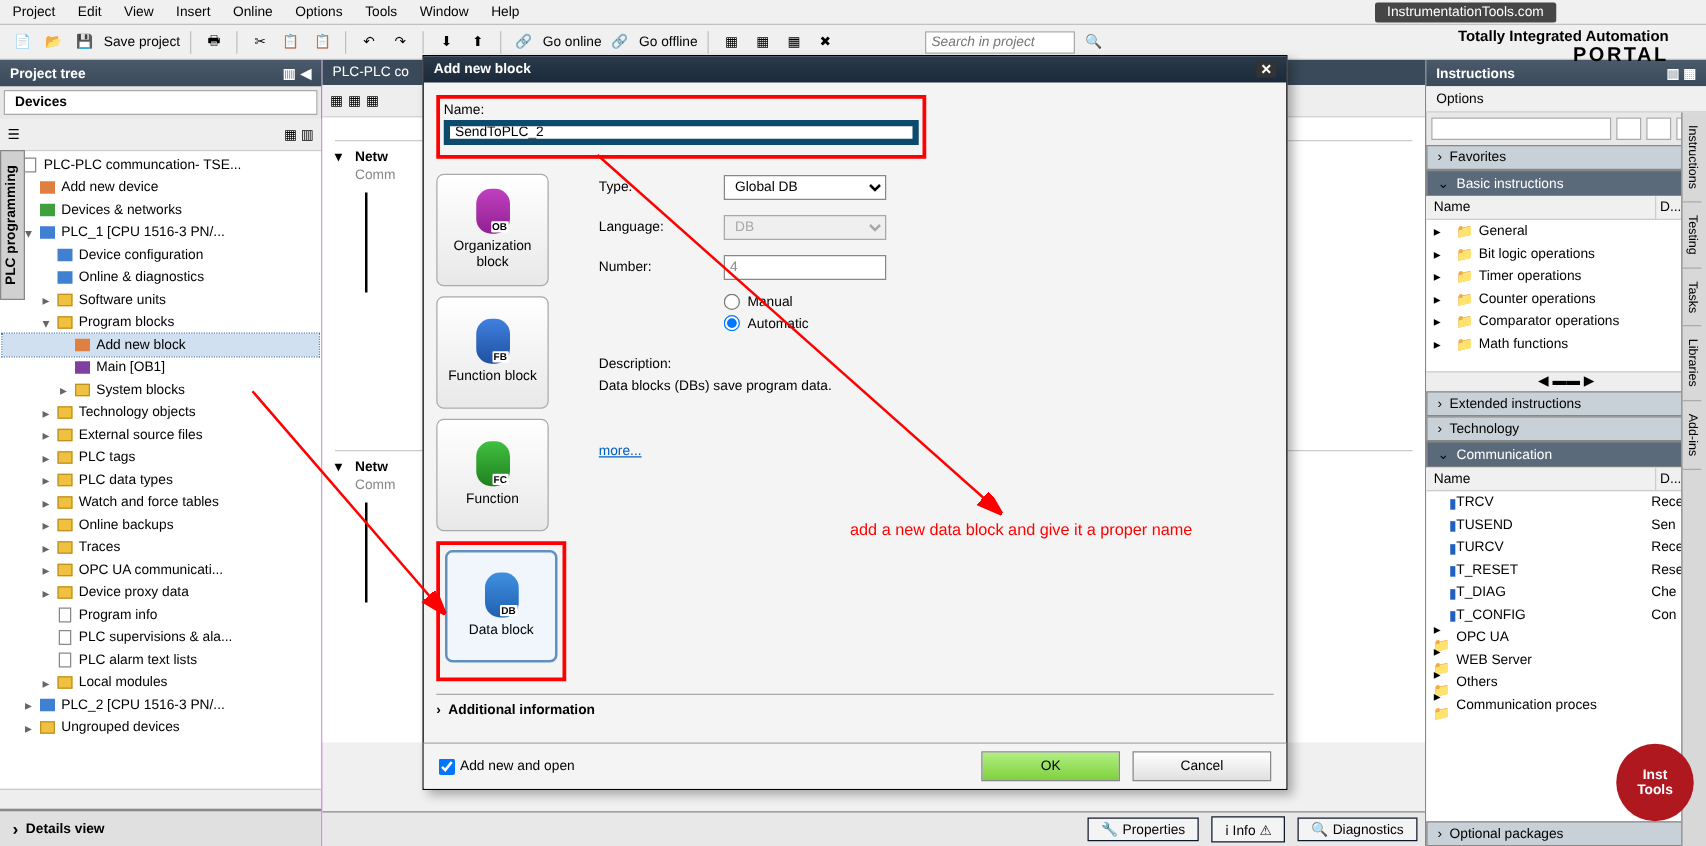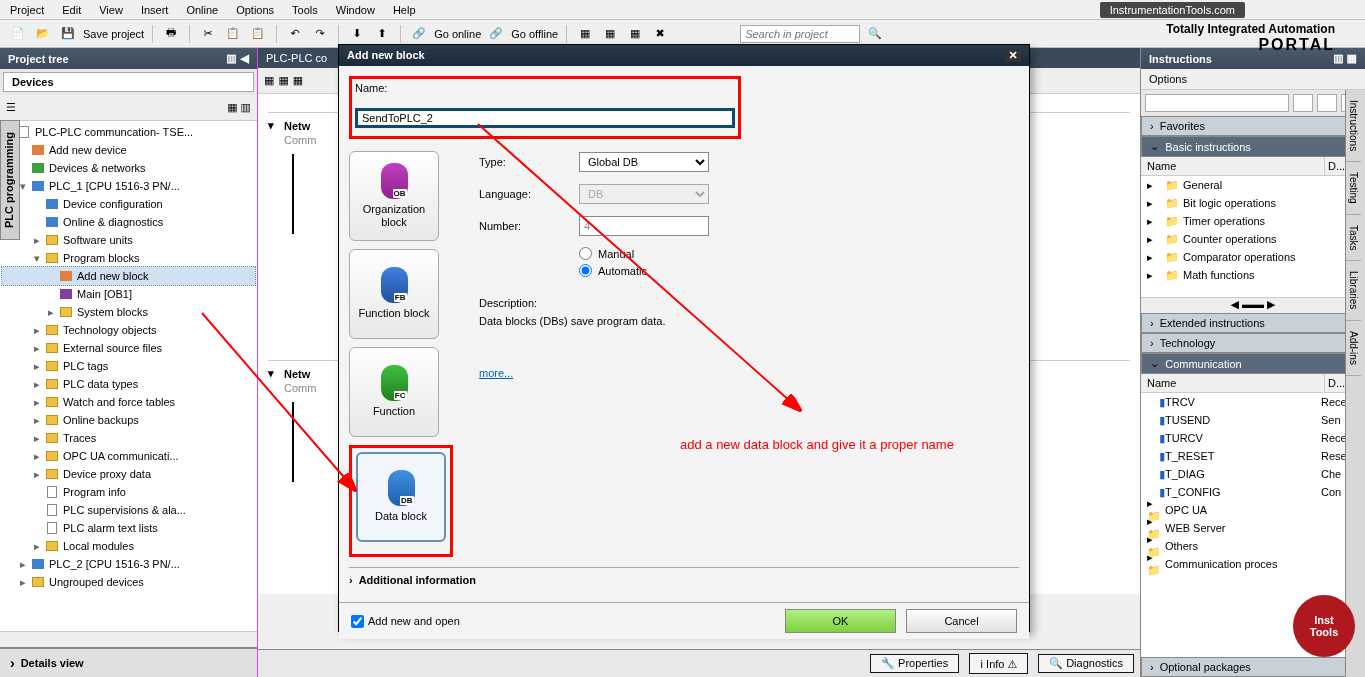--- a/index.html
+++ b/index.html
@@ -82,23 +82,23 @@
 .options-bar { background: #f0f0f0; padding: 4px 8px; border-bottom: 1px solid #ccc; }
 .options-search { display: flex; padding: 4px; gap: 4px; }
 .options-search input { flex: 1; height: 18px; border: 1px solid #aaa; }
 .options-search .ic-btn { width: 20px; height: 18px; border: 1px solid #aaa; background: #fff; }
 
 
 .dialog { position: absolute; left: 338px; top: 44px; width: 692px; height: 588px; background: #f4f4f4; border: 1px solid #000; box-shadow: 4px 4px 8px rgba(0,0,0,0.3); z-index: 100; display: flex; flex-direction: column; }
 .dialog-title { background: linear-gradient(#2a3a4a,#1a2a3a); color: #fff; padding: 4px 8px; font-weight: bold; display: flex; justify-content: space-between; }
 .dialog-title .close { cursor: pointer; width: 16px; text-align: center; background: #333; }
 .dialog-body { flex: 1; padding: 10px; position: relative; }
-.name-label { display: block; margin-bottom: 14px; }
+.name-label { display: block; margin-bottom: 2px; }
 .name-box-redborder { border: 3px solid red; padding: 3px 3px 8px 3px; display: inline-block; }
-.name-input { width: 380px; height: 20px; background: #fff; border: 3px solid #0c4a6e; padding: 2px 4px; display: block; }
+.name-input { width: 380px; height: 20px; background: #fff; border: 5px solid #0c4a6e; padding: 2px 4px; display: block; }
 .block-types { float: left; width: 110px; }
 .block-btn { width: 90px; height: 90px; border: 1px solid #aaa; background: linear-gradient(#fff,#e8e8e8); margin-bottom: 8px; display: flex; flex-direction: column; align-items: center; justify-content: center; cursor: pointer; border-radius: 6px; }
 .block-btn.selected { border: 2px solid #6090c0; background: #f0f6fc; }
 .block-btn .blk-icon { width: 27px; height: 36px; margin-bottom: 4px; border-radius: 12px; position: relative; display: flex; align-items: center; justify-content: center; }
 .blk-ob { background: linear-gradient(#c040c0,#902090); }
 .blk-fb { background: linear-gradient(#4080e0,#2050a0); }
 .blk-fc { background: linear-gradient(#40c040,#208020); }
 .blk-db { background: linear-gradient(#4090e0,#2060b0); width: 36px; height: 40px; border-radius: 8px 8px 4px 4px; }
 .blk-tag { position: absolute; bottom: 1px; right: 1px; background: #fff; color: #000; font-size: 8px; font-weight: bold; padding: 0 1px; border-radius: 1px; }
 .block-btn .blk-label { font-size: 11px; text-align: center; line-height: 1.2; }
@@ -669,18 +669,18 @@
 
 <svg class="anno-arrow" style="left:0;top:0;width:1365px;height:677px;position:absolute">
   <defs>
       <marker id="ah" markerWidth="10" markerHeight="10" refX="9" refY="3" orient="auto">
         <path d="M0,0 L0,6 L9,3 z" fill="red"></path>
       </marker>
     </defs>
   <line x1="202" y1="313" x2="355" y2="490" stroke="red" stroke-width="2" marker-end="url(#ah)"></line>
   <line x1="478" y1="124" x2="800" y2="410" stroke="red" stroke-width="2" marker-end="url(#ah)"></line>
 </svg>
-<div class="anno-text" style="left:680px;top:437px">add a new data block and give it a proper name</div>
+<div class="anno-text" style="left:680px;top:416px">add a new data block and give it a proper name</div>
 
 <div class="inst-tools-badge">
   <span>Inst</span>
     <span>Tools</span>
 </div>
 
 </body></html>

